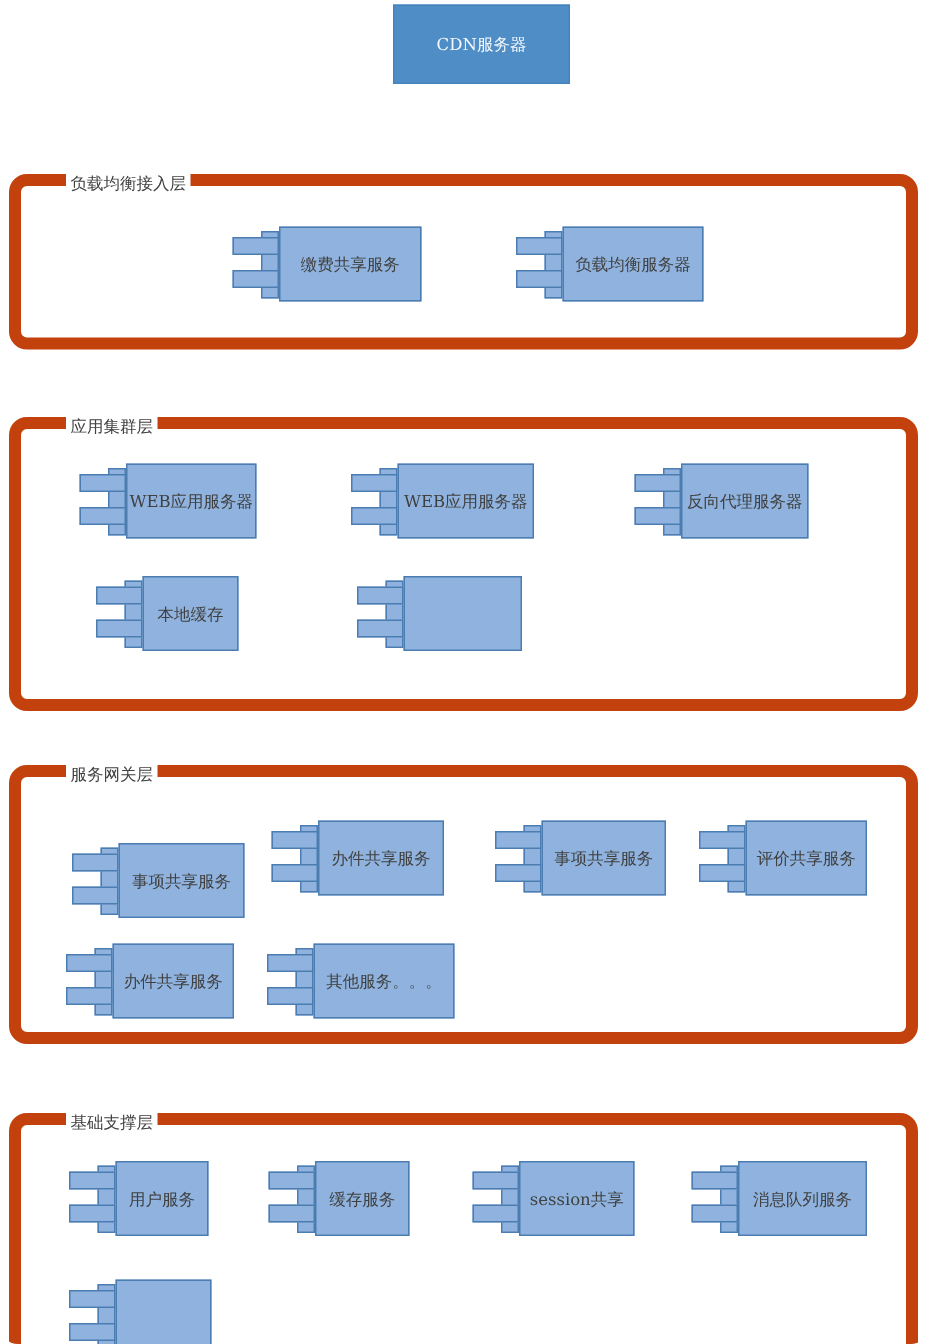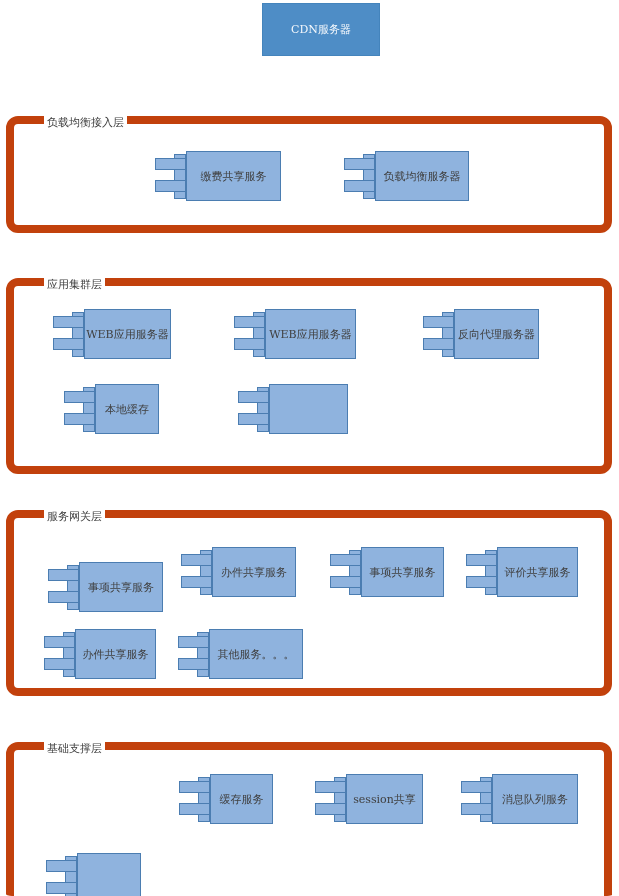--- a/index.html
+++ b/index.html
@@ -191,20 +191,27 @@
       <span class="c-bar"></span>
       <span class="c-tab t1"></span>
       <span class="c-tab t2"></span>
       <span class="c-label">其他服务。。。</span>
     </div>
   </div>
 
   <div class="layer" style="top:714px;height:170px">
     <span class="layer-label">基础支撑层</span>
 
+    <div class="component" style="left:32px;top:24px;width:93px">
+      <span class="c-body"></span>
+      <span class="c-bar"></span>
+      <span class="c-tab t1"></span>
+      <span class="c-tab t2"></span>
+      <span class="c-label">用户服务</span>
+    </div>
 
     <div class="component" style="left:165px;top:24px;width:94px">
       <span class="c-body"></span>
       <span class="c-bar"></span>
       <span class="c-tab t1"></span>
       <span class="c-tab t2"></span>
       <span class="c-label">缓存服务</span>
     </div>
 
     <div class="component" style="left:301px;top:24px;width:108px">

